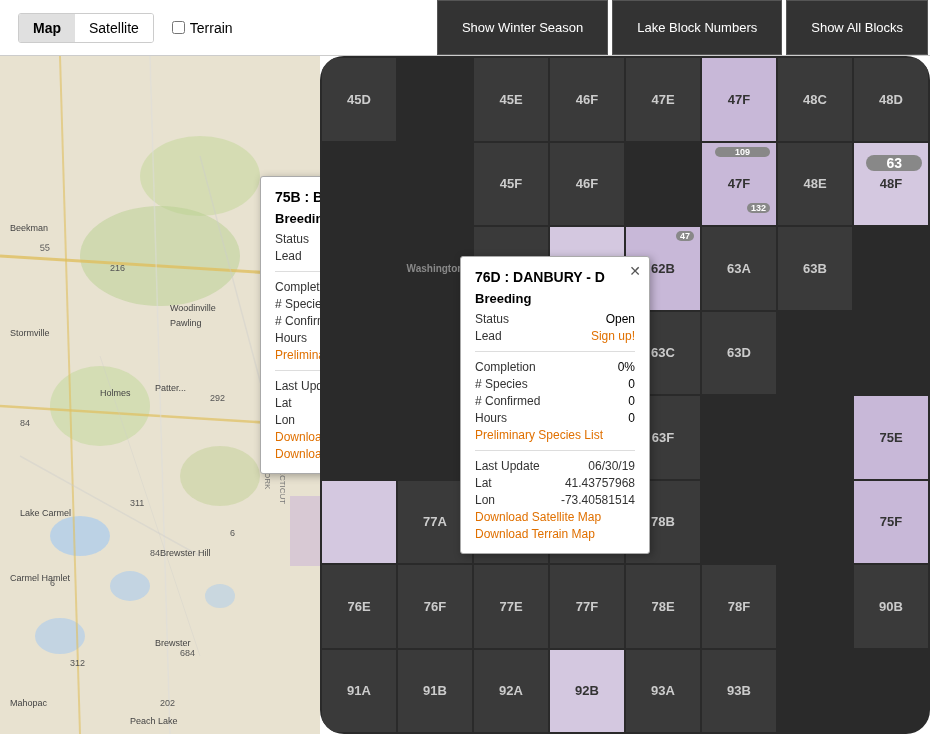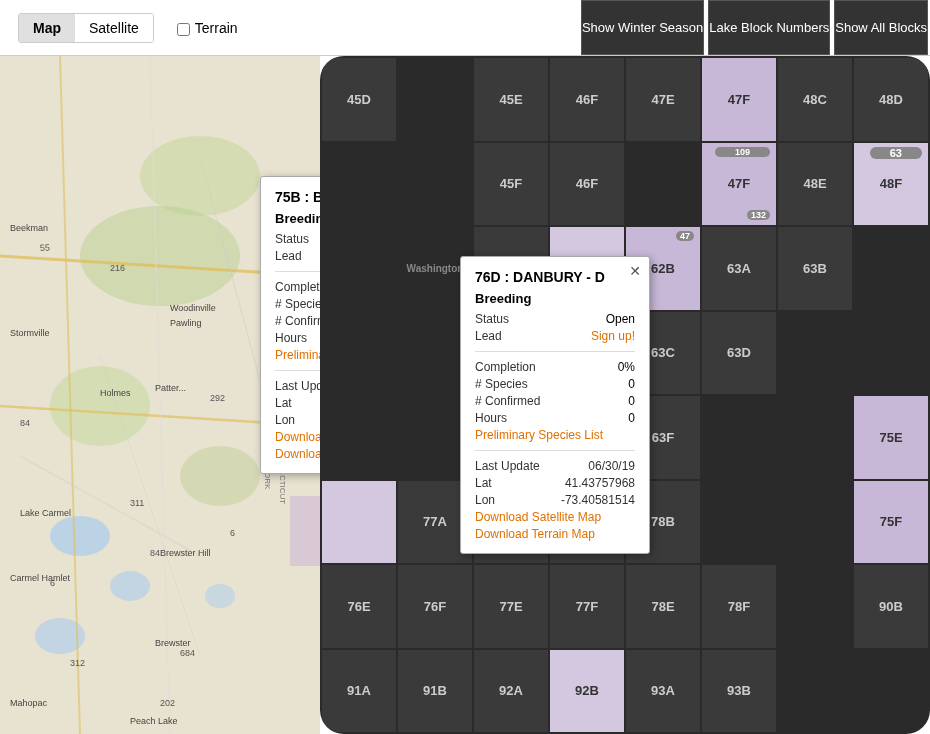--- a/index.html
+++ b/index.html
@@ -28,31 +28,30 @@
       cursor: pointer;
       font-size: 14px;
       background: #fff;
     }
     .map-satellite-toggle button.active {
       background: #e0e0e0;
       font-weight: bold;
     }
     .terrain-checkbox {
       display: flex;
-      align-items: flex-end;
-      margin-left: 5px;
+      align-items: center;
       gap: 5px;
       font-size: 14px;
       cursor: pointer;
     }
     .terrain-checkbox input { cursor: pointer; }
 
     .toolbar-spacer { flex: 1; }
     .toolbar-btn {
-      padding: 8px 0;
+      padding: 8px 24px;
       margin: 0 2px;
       border: 1px solid #555;
       background: #333;
       color: #fff;
       font-size: 13px;
       cursor: pointer;
       height: 100%;
     }
 
     
@@ -304,25 +303,25 @@
     <div class="grid-cell">48C</div>
     <div class="grid-cell">48D</div>
 
     <div class="grid-cell empty"></div>
     <div class="grid-cell empty"></div>
     <div class="grid-cell">45F</div>
     <div class="grid-cell">46F</div>
     <div class="grid-cell empty"></div>
     <div class="grid-cell highlighted" style="position:relative;">47F
       <span style="position:absolute;top:4px;right:6px;font-size:9px;background:#888;color:#fff;border-radius:10px;padding:0 20px;">109</span>
-      <span style="position:absolute;bottom:5px;right:6px;font-size:9px;background:#888;color:#fff;border-radius:10px;padding:0 4px;">132</span>
+      <span style="position:absolute;bottom:12px;right:6px;font-size:9px;background:#888;color:#fff;border-radius:10px;padding:0 4px;">132</span>
     </div>
     <div class="grid-cell">48E</div>
     <div class="grid-cell highlighted2" style="position:relative;">48F
-      <span style="position:absolute;top:4px;right:6px;font-size:11px;background:#888;color:#fff;border-radius:10px;padding:0 20px;">63</span>
+      <span style="position:absolute;top:12px;right:6px;font-size:14px;background:#888;color:#fff;border-radius:10px;padding:0 20px;">63</span>
     </div>
 
     <div class="grid-cell empty"></div>
     <div class="grid-cell empty" style="position:relative;">
       <span style="position:absolute;font-size:10px;color:#888;">Washington</span>
     </div>
     <div class="grid-cell">61B</div>
     <div class="grid-cell highlighted2">62A</div>
     <div class="grid-cell highlighted" style="position:relative;">62B
       <span style="position:absolute;top:4px;right:6px;font-size:9px;background:#888;color:#fff;border-radius:10px;padding:0 4px;">47</span>

